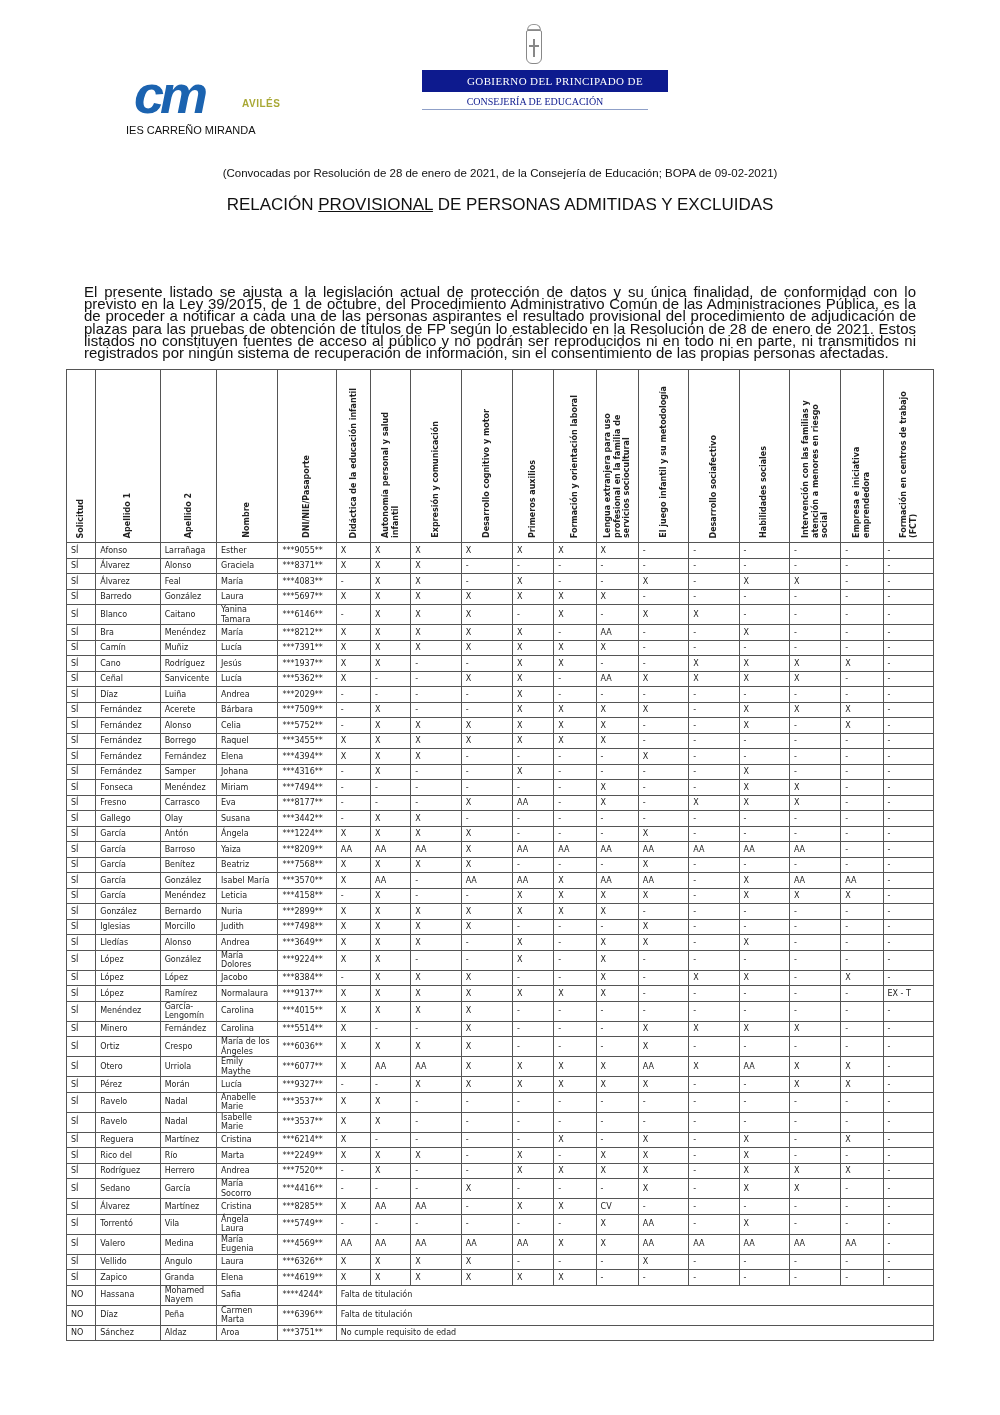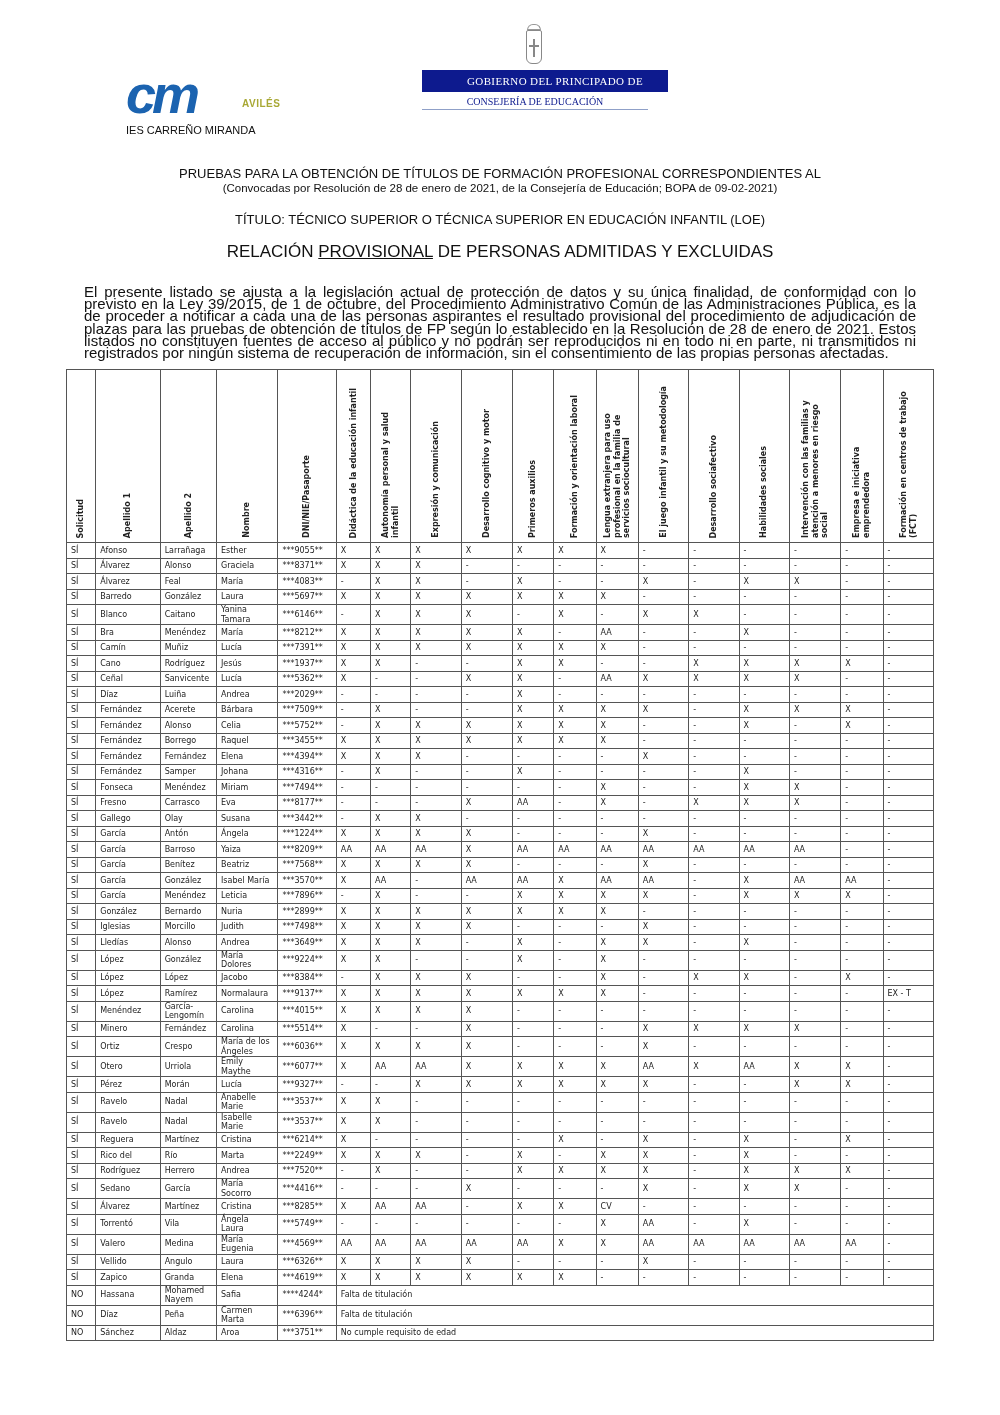--- a/index.html
+++ b/index.html
@@ -1,18 +1,18 @@
 <!DOCTYPE html>
 <html><head>
 <meta charset="utf-8">
 <style>
   html, body { margin: 0; padding: 0; background: #ffffff; }
   body { width: 1000px; height: 1415px; position: relative; font-family: "Liberation Sans", sans-serif; color: #000; overflow: hidden; }
   .logo-left { position: absolute; left: 126px; top: 78px; width: 160px; height: 60px; }
-  .cm-text { position: absolute; left: 0; top: -14px; font-family: "Liberation Sans", sans-serif; font-weight: bold; font-style: italic; font-size: 54px; color: #1b63b0; letter-spacing: -4px; line-height: 60px; }
+  .cm-text { position: absolute; left: 8px; top: -14px; font-family: "Liberation Sans", sans-serif; font-weight: bold; font-style: italic; font-size: 54px; color: #1b63b0; letter-spacing: -4px; line-height: 60px; }
   .aviles { position: absolute; left: 116px; top: 20px; font-size: 10px; font-weight: bold; color: #a8a835; letter-spacing: 0.5px; }
   .school-name { position: absolute; left: 126px; top: 124px; font-size: 11px; color: #111; }
   .logo-right { position: absolute; left: 420px; top: 30px; width: 228px; height: 82px; }
   .crest { position: absolute; left: 106px; top: 0; width: 16px; height: 34px; border: 1px solid #888; border-radius: 2px 2px 6px 6px; box-sizing: border-box; }
   .crest::before { content: ""; position: absolute; left: 6px; top: 8px; width: 2px; height: 18px; background: #888; }
   .crest::after { content: ""; position: absolute; left: 2px; top: 14px; width: 10px; height: 2px; background: #888; }
   .crown { position: absolute; left: 107px; top: -6px; width: 14px; height: 6px; border: 1px solid #999; border-radius: 6px 6px 0 0; box-sizing: border-box; }
   .gov-bar { position: absolute; left: 2px; top: 40px; width: 226px; height: 22px; background: #0d1a8e; color: #fff; font-size: 11px; letter-spacing: 0.4px; text-align: center; line-height: 22px; font-family: "Liberation Serif", serif; padding-left: 20px; }
   .consejeria { position: absolute; left: 2px; top: 66px; width: 226px; text-align: center; font-size: 10px; color: #0d1a8e; font-family: "Liberation Serif", serif; }
   .consejeria-line { position: absolute; left: 2px; top: 79px; width: 226px; height: 1px; background: #8fa0c8; }
@@ -43,23 +43,21 @@
 
 <div class="logo-right">
   <div class="crown"></div>
   <div class="crest"></div>
   <div class="gov-bar">GOBIERNO DEL PRINCIPADO DE ASTURIAS</div>
   <div class="consejeria">CONSEJERÍA DE EDUCACIÓN</div>
   <div class="consejeria-line"></div>
 </div>
 
 <div class="titles">
-  <div class="t1">PRUEBAS PARA LA OBTENCIÓN DE TÍTULOS DE FORMACIÓN PROFESIONAL CORRESPONDIENTES AL</div>
   <div class="t2">(Convocadas por Resolución de 28 de enero de 2021, de la Consejería de Educación; BOPA de 09-02-2021)</div>
-  <div class="t3">TÍTULO: TÉCNICO SUPERIOR O TÉCNICA SUPERIOR EN EDUCACIÓN INFANTIL (LOE)</div>
   <div class="t4"><span>RELACIÓN </span><u>PROVISIONAL</u><span> DE PERSONAS ADMITIDAS Y EXCLUIDAS</span></div>
 </div>
 
 <div class="intro">El presente listado se ajusta a la legislación actual de protección de datos y su única finalidad, de conformidad con lo previsto en la Ley 39/2015, de 1 de octubre, del Procedimiento Administrativo Común de las Administraciones Pública, es la de proceder a notificar a cada una de las personas aspirantes el resultado provisional del procedimiento de adjudicación de plazas para las pruebas de obtención de títulos de FP según lo establecido en la Resolución de 28 de enero de 2021. Estos listados no constituyen fuentes de acceso al público y no podrán ser reproducidos ni en todo ni en parte, ni transmitidos ni registrados por ningún sistema de recuperación de información, sin el consentimiento de las propias personas afectadas.</div>
 
 <table class="list">
   <colgroup>
     <col class="c-sol">
       <col class="c-ap1">
       <col class="c-ap2">
@@ -576,21 +574,21 @@
         <td>X</td>
         <td>AA</td>
         <td>AA</td>
         <td>-</td>
       </tr>
       <tr>
         <td>SÍ</td>
         <td>García</td>
         <td>Menéndez</td>
         <td>Leticia</td>
-        <td>***7896**</td>
+        <td>***4158**</td>
         <td>-</td>
         <td>X</td>
         <td>-</td>
         <td>-</td>
         <td>X</td>
         <td>X</td>
         <td>X</td>
         <td>X</td>
         <td>-</td>
         <td>X</td>

